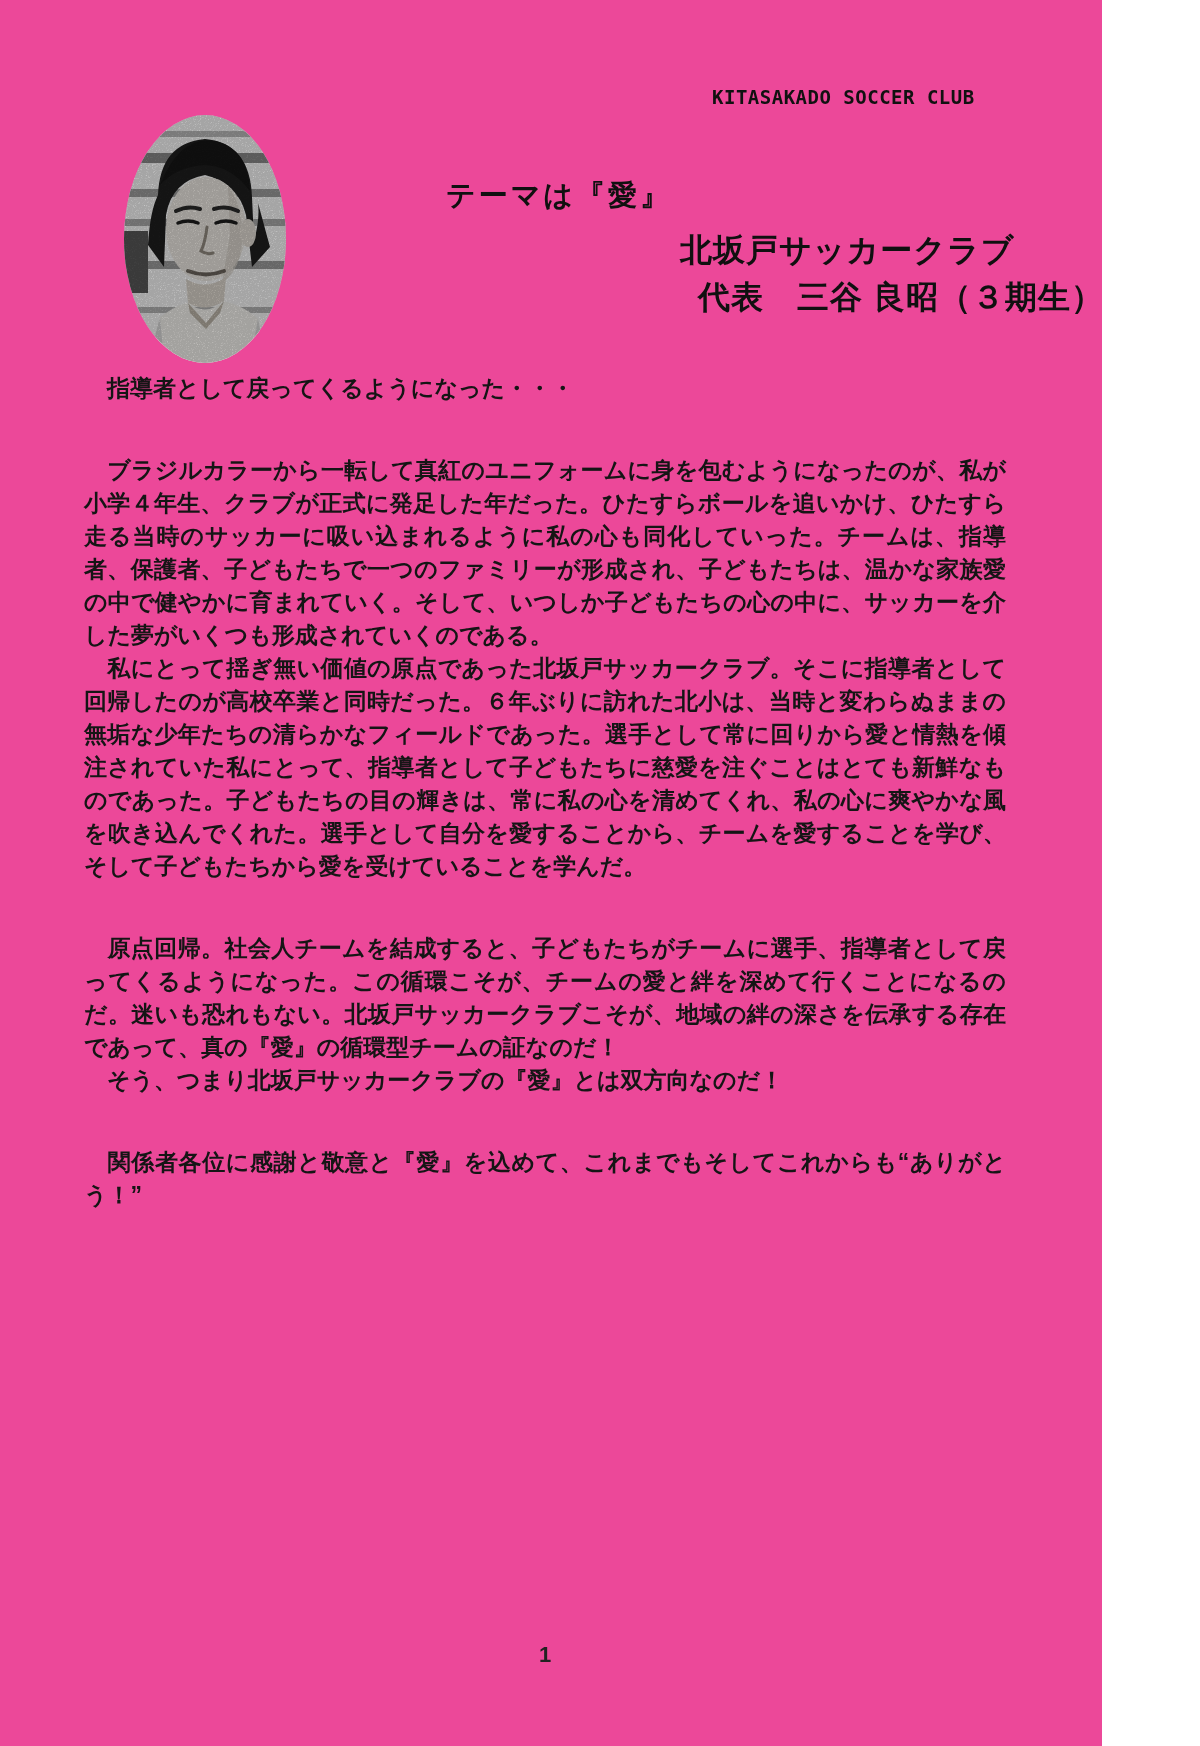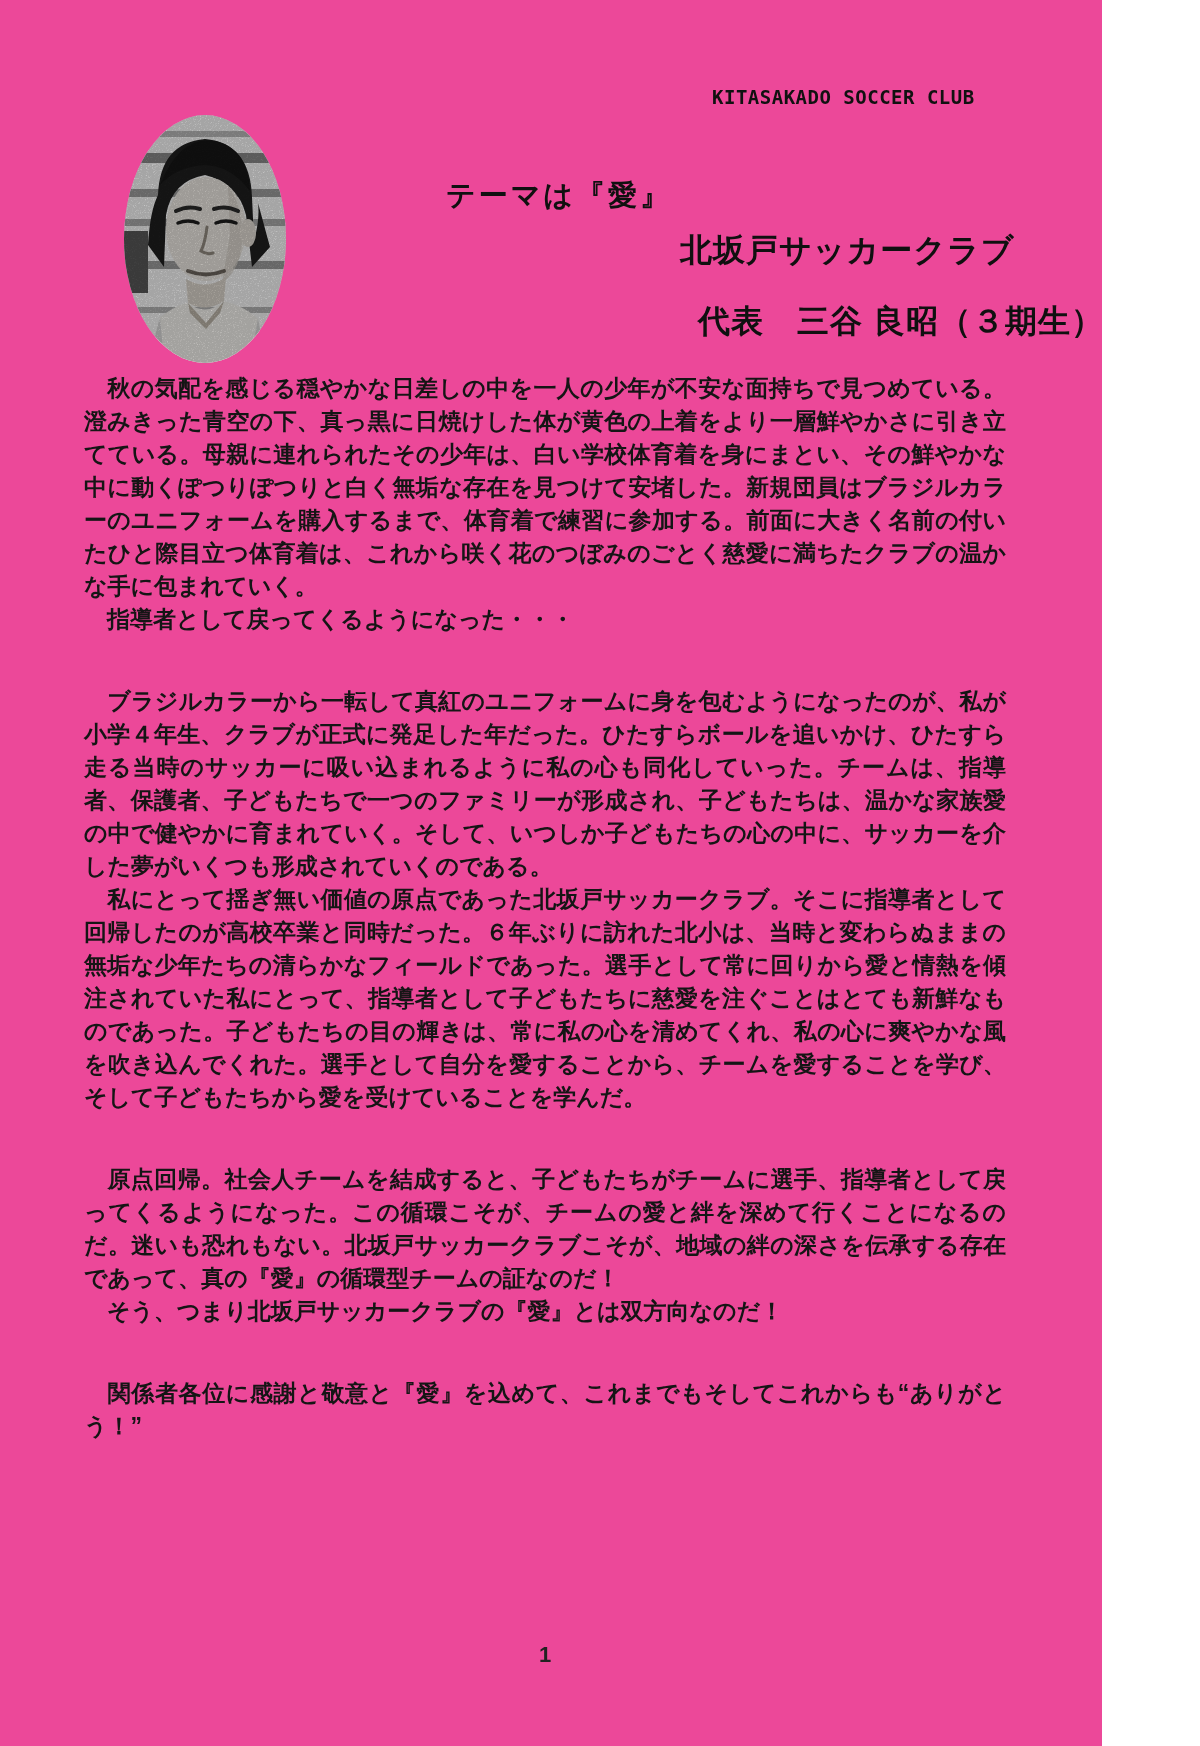--- a/index.html
+++ b/index.html
@@ -20,21 +20,21 @@
   }
   .photo{position:absolute;left:124px;top:115px;}
   .doc-title{
     position:absolute;left:438px;top:176px;
     font-size:29px;letter-spacing:3px;color:#101010;
     white-space:nowrap;
     margin-left:8px;
   }
   .author-block{position:absolute;left:680px;top:229px;font-size:32px;color:#101010;}
   .author-org{white-space:nowrap;letter-spacing:1px;}
-  .author-name{white-space:nowrap;letter-spacing:1px;margin-top:27px;margin-left:18px;}
+  .author-name{white-space:nowrap;letter-spacing:1px;margin-top:3px;margin-left:18px;}
   .body-text{
     position:absolute;left:84px;top:372px;width:922px;
     font-size:23px;line-height:33px;
     text-align:justify;
     color:#151515;
   }
   .para{margin:0;padding:0;text-indent:0;}
   .para.gap{margin-top:49px;}
   .page-number{
     position:absolute;left:84px;top:1642px;width:922px;
@@ -88,21 +88,20 @@
   </svg>
 
   <div class="doc-title">テーマは『愛』</div>
 
   <div class="author-block">
     <div class="author-org">北坂戸サッカークラブ</div>
     <div class="author-name">代表　三谷 良昭（３期生）</div>
   </div>
 
   <div class="body-text">
-      <p class="para">　秋の気配を感じる穏やかな日差しの中を一人の少年が不安な面持ちで見つめている。澄みきった青空の下、真っ黒に日焼けした体が黄色の上着をより一層鮮やかさに引き立てている。母親に連れられたその少年は、白い学校体育着を身にまとい、その鮮やかな中に動くぽつりぽつりと白く無垢な存在を見つけて安堵した。新規団員はブラジルカラーのユニフォームを購入するまで、体育着で練習に参加する。前面に大きく名前の付いたひと際目立つ体育着は、これから咲く花のつぼみのごとく慈愛に満ちたクラブの温かな手に包まれていく。</p>
       <p class="para">　指導者として戻ってくるようになった・・・</p>
       <p class="para gap">　ブラジルカラーから一転して真紅のユニフォームに身を包むようになったのが、私が小学４年生、クラブが正式に発足した年だった。ひたすらボールを追いかけ、ひたすら走る当時のサッカーに吸い込まれるように私の心も同化していった。チームは、指導者、保護者、子どもたちで一つのファミリーが形成され、子どもたちは、温かな家族愛の中で健やかに育まれていく。そして、いつしか子どもたちの心の中に、サッカーを介した夢がいくつも形成されていくのである。</p>
       <p class="para">　私にとって揺ぎ無い価値の原点であった北坂戸サッカークラブ。そこに指導者として回帰したのが高校卒業と同時だった。６年ぶりに訪れた北小は、当時と変わらぬままの無垢な少年たちの清らかなフィールドであった。選手として常に回りから愛と情熱を傾注されていた私にとって、指導者として子どもたちに慈愛を注ぐことはとても新鮮なものであった。子どもたちの目の輝きは、常に私の心を清めてくれ、私の心に爽やかな風を吹き込んでくれた。選手として自分を愛することから、チームを愛することを学び、そして子どもたちから愛を受けていることを学んだ。</p>
       <p class="para gap">　原点回帰。社会人チームを結成すると、子どもたちがチームに選手、指導者として戻ってくるようになった。この循環こそが、チームの愛と絆を深めて行くことになるのだ。迷いも恐れもない。北坂戸サッカークラブこそが、地域の絆の深さを伝承する存在であって、真の『愛』の循環型チームの証なのだ！</p>
       <p class="para">　そう、つまり北坂戸サッカークラブの『愛』とは双方向なのだ！</p>
       <p class="para gap">　関係者各位に感謝と敬意と『愛』を込めて、これまでもそしてこれからも“ありがとう！”</p>
     </div>
 
   <div class="page-number">1</div>
 

